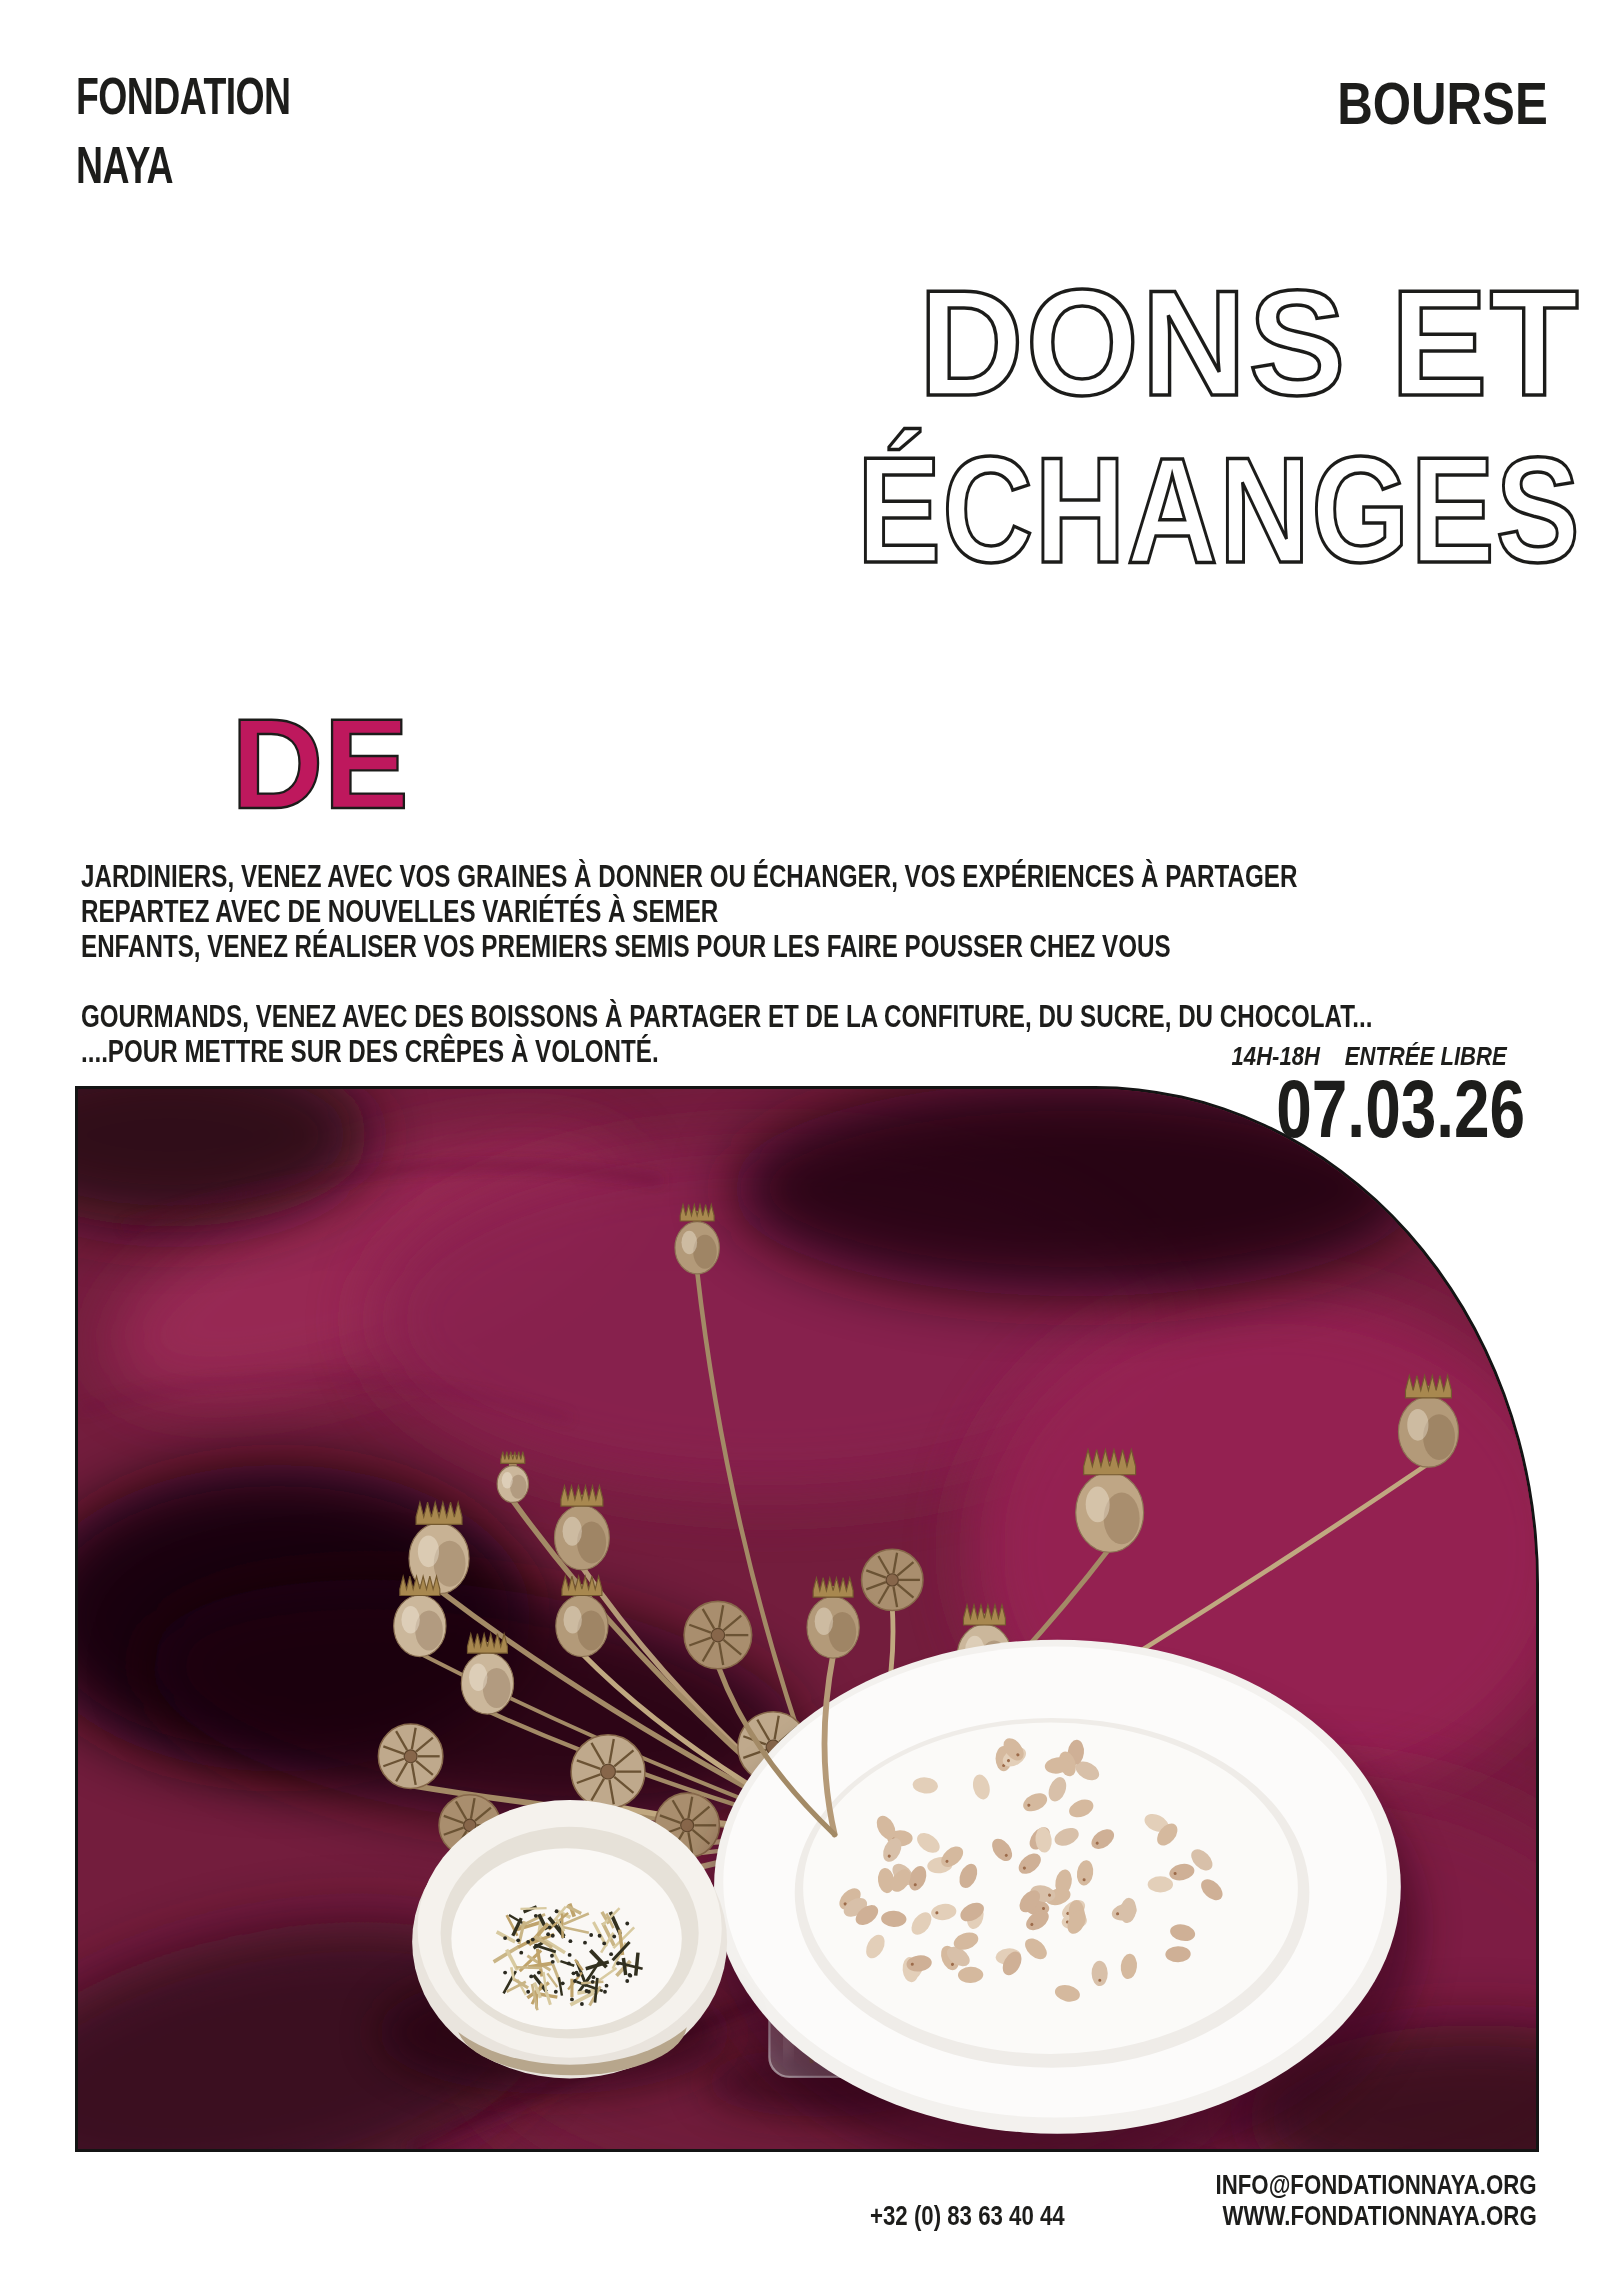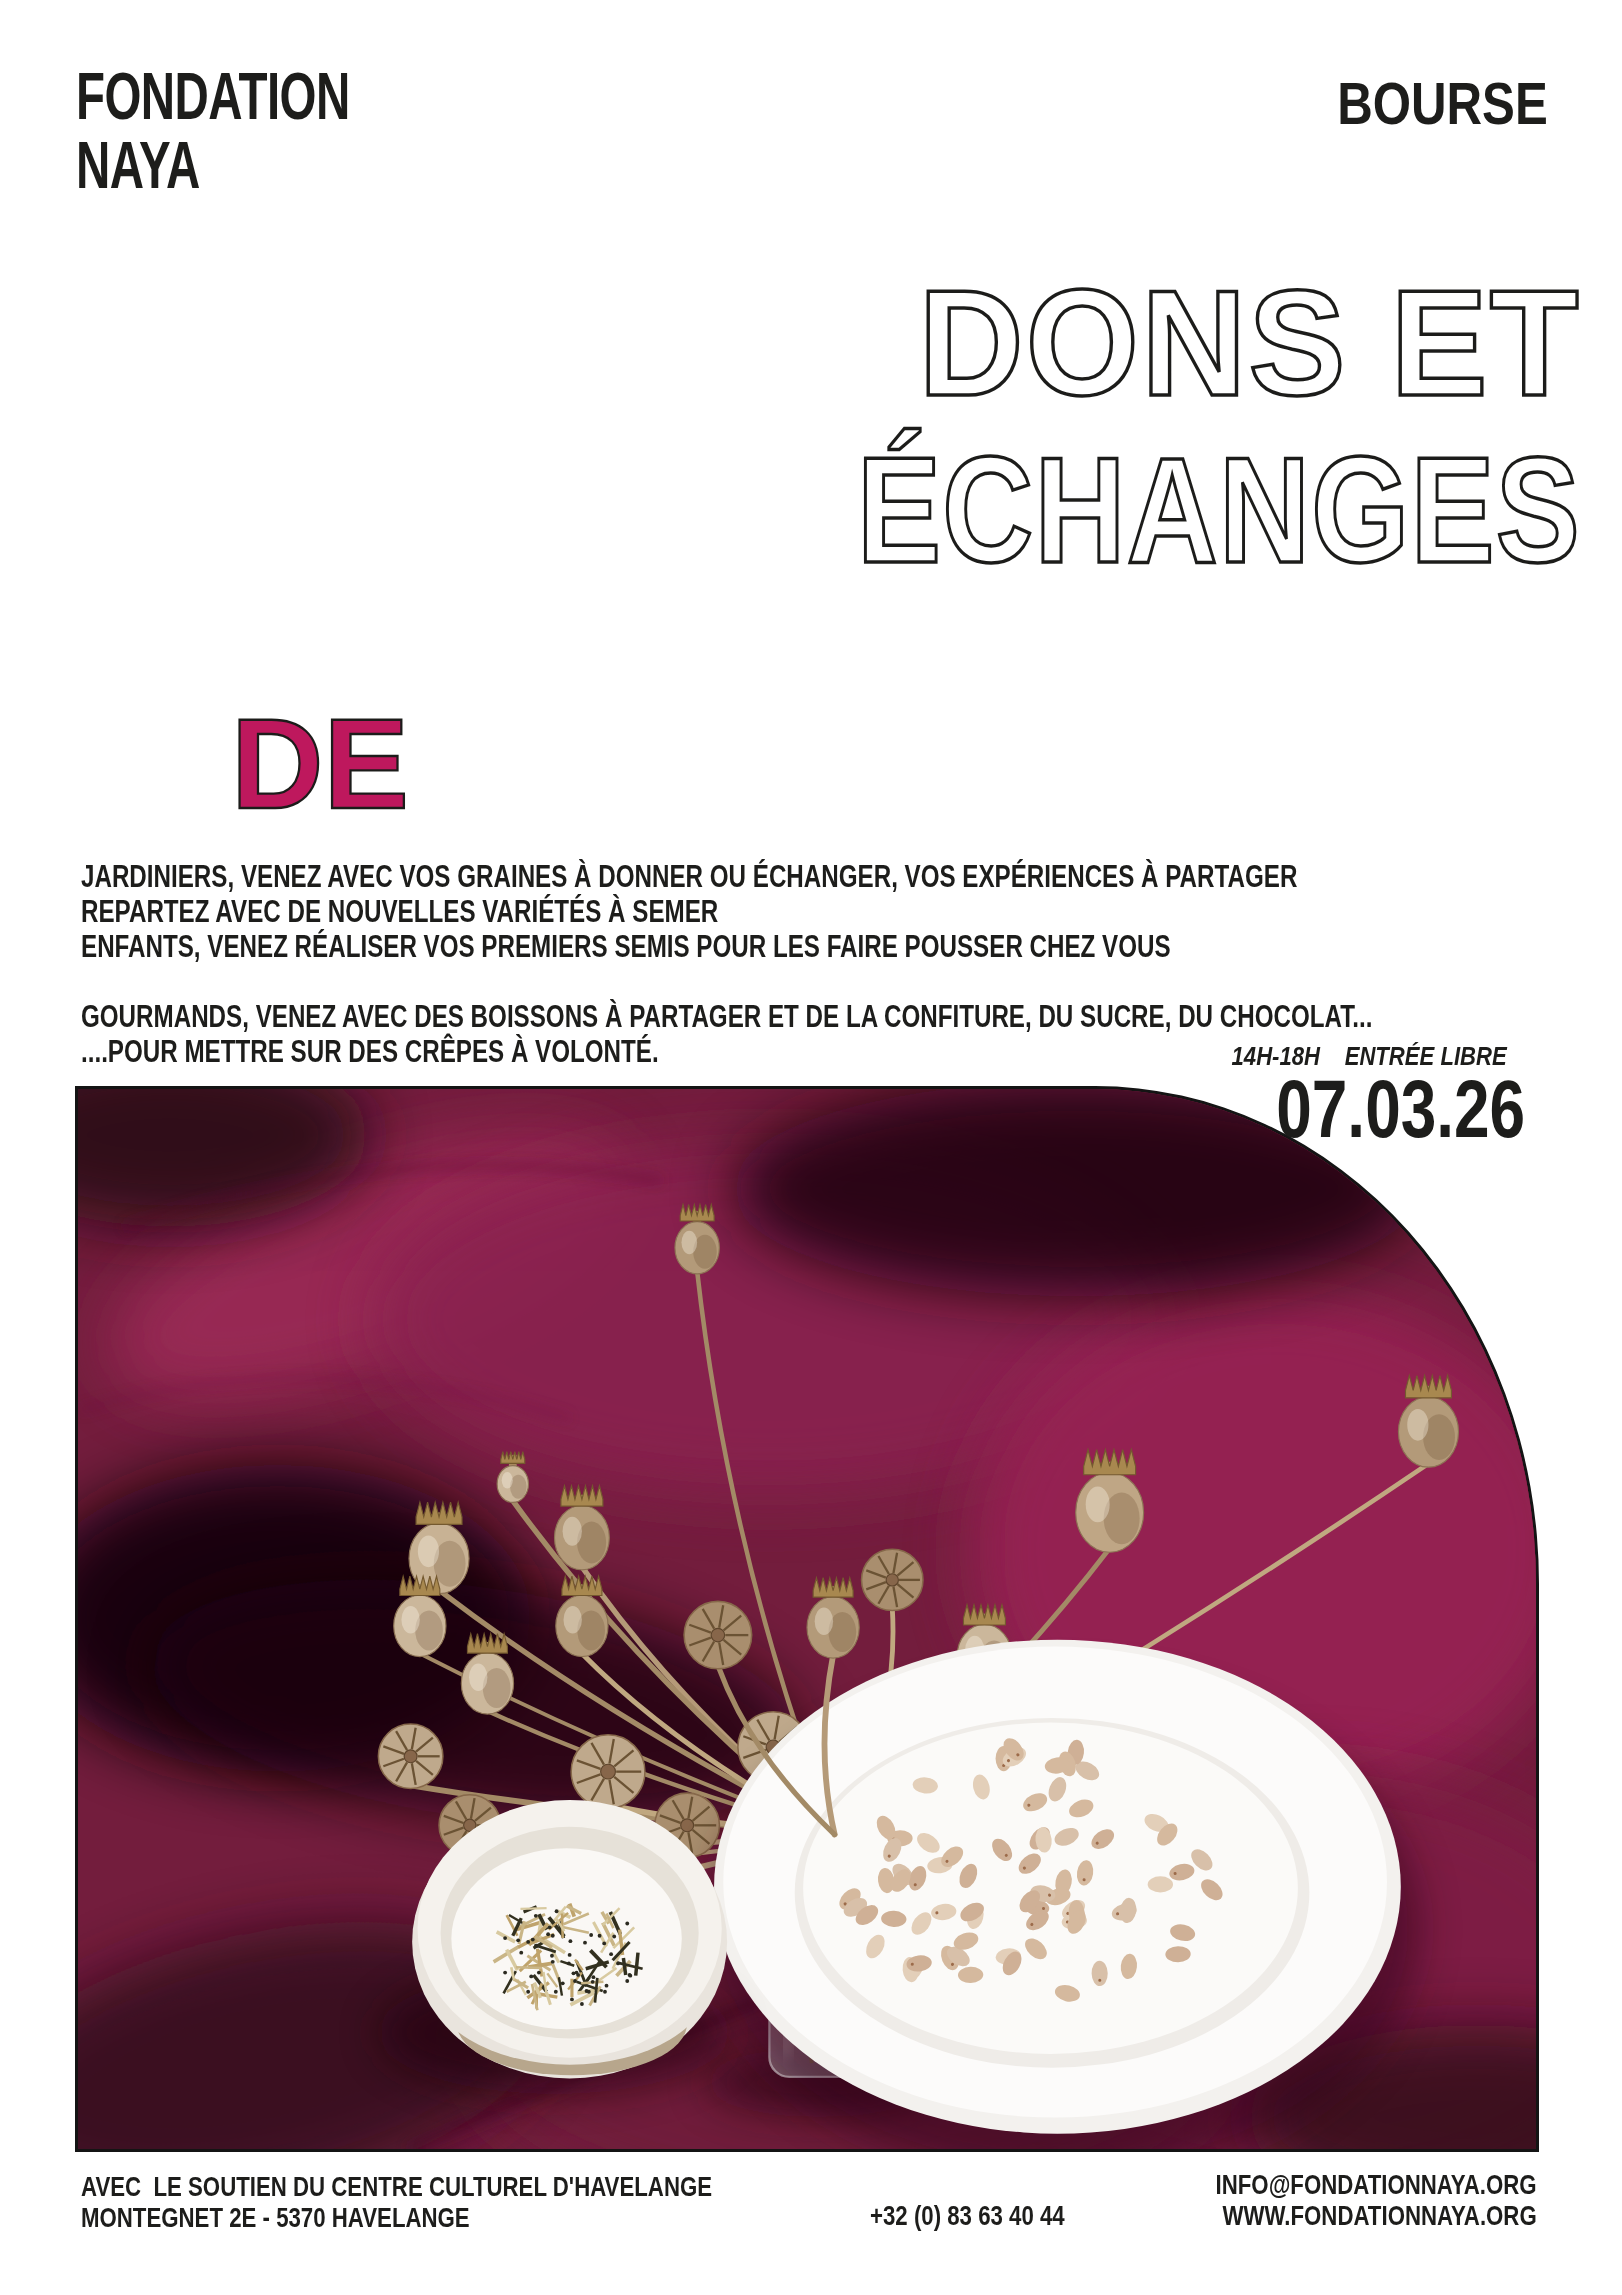--- a/index.html
+++ b/index.html
@@ -10,21 +10,21 @@
   .condr{display:inline-block;transform-origin:right top;white-space:pre;}
   .sx72{transform:scaleX(.72);}
   .sx78{transform:scaleX(.78);}
   .sx82{transform:scaleX(.82);}
   .sx84{transform:scaleX(.84);}
   .sx85{transform:scaleX(.85);}
   .sx97{transform:scaleX(.97);}
   .sx98{transform:scaleX(.98);}
   .ralign{text-align:right;}
   
-  #logo{left:76px;top:62px;font-size:66px;font-weight:bold;line-height:69px;letter-spacing:-0.8px;}
+  #logo{left:76px;top:62px;font-size:52px;font-weight:bold;line-height:69px;letter-spacing:-0.8px;}
   
   #bourse{right:75px;top:69px;font-size:60px;font-weight:bold;}
   
   .outline{color:#ffffff;-webkit-text-stroke:3.5px #1c1c1a;}
   .outline-sm{color:#be185d;-webkit-text-stroke:2.3px #1c1c1a;}
   #headline1{right:42px;top:268px;font-size:150px;font-weight:bold;line-height:1;letter-spacing:2.3px;}
   #headline2{right:42px;top:435px;font-size:150px;font-weight:bold;line-height:1;letter-spacing:1.5px;text-align:right;}
   #headline-de{left:231px;top:700px;font-size:128px;font-weight:bold;line-height:1;}
   #headline-graines{left:432px;top:583px;font-size:259px;font-weight:bold;line-height:1;letter-spacing:-1.5px;}
   
@@ -686,24 +686,20 @@
           <line x1="823.9037754307924" y1="715.3107549873924" x2="795.788172216878" y2="725.5439976756965" stroke="#6b5334" stroke-width="3"></line>
           <line x1="823.9037754307924" y1="708.6892450126076" x2="795.788172216878" y2="698.4560023243035" stroke="#6b5334" stroke-width="3"></line>
           <line x1="828.16" y1="703.6168740913666" x2="813.1999999999999" y2="677.7053940101363" stroke="#6b5334" stroke-width="3"></line>
           <line x1="834.6809143598159" y1="702.4670609508419" x2="839.8764678356105" y2="673.0016129807166" stroke="#6b5334" stroke-width="3"></line>
           <line x1="840.4153102093917" y1="705.7778159382343" x2="863.3353599475115" y2="686.545610656413" stroke="#6b5334" stroke-width="3"></line>
           <circle cx="833" cy="712" r="8.8" fill="#87664a" stroke="#5e452c" stroke-width="1.5"></circle>
         </g>
       </svg>
   </div>
 
-  <div id="footer-left" class="abs footer-text">
-    <div><span class="cond sx78">AVEC  LE SOUTIEN DU CENTRE CULTUREL D'HAVELANGE</span></div>
-    <div><span class="cond sx78">MONTEGNET 2E - 5370 HAVELANGE</span></div>
-  </div>
   <div id="footer-phone" class="abs footer-text">
     <span class="cond sx78">+32 (0) 83 63 40 44</span>
   </div>
   <div id="footer-right" class="abs footer-text ralign">
     <div><span class="condr sx78">INFO@FONDATIONNAYA.ORG</span></div>
     <div><span class="condr sx78">WWW.FONDATIONNAYA.ORG</span></div>
   </div>
 
 </div>
 

